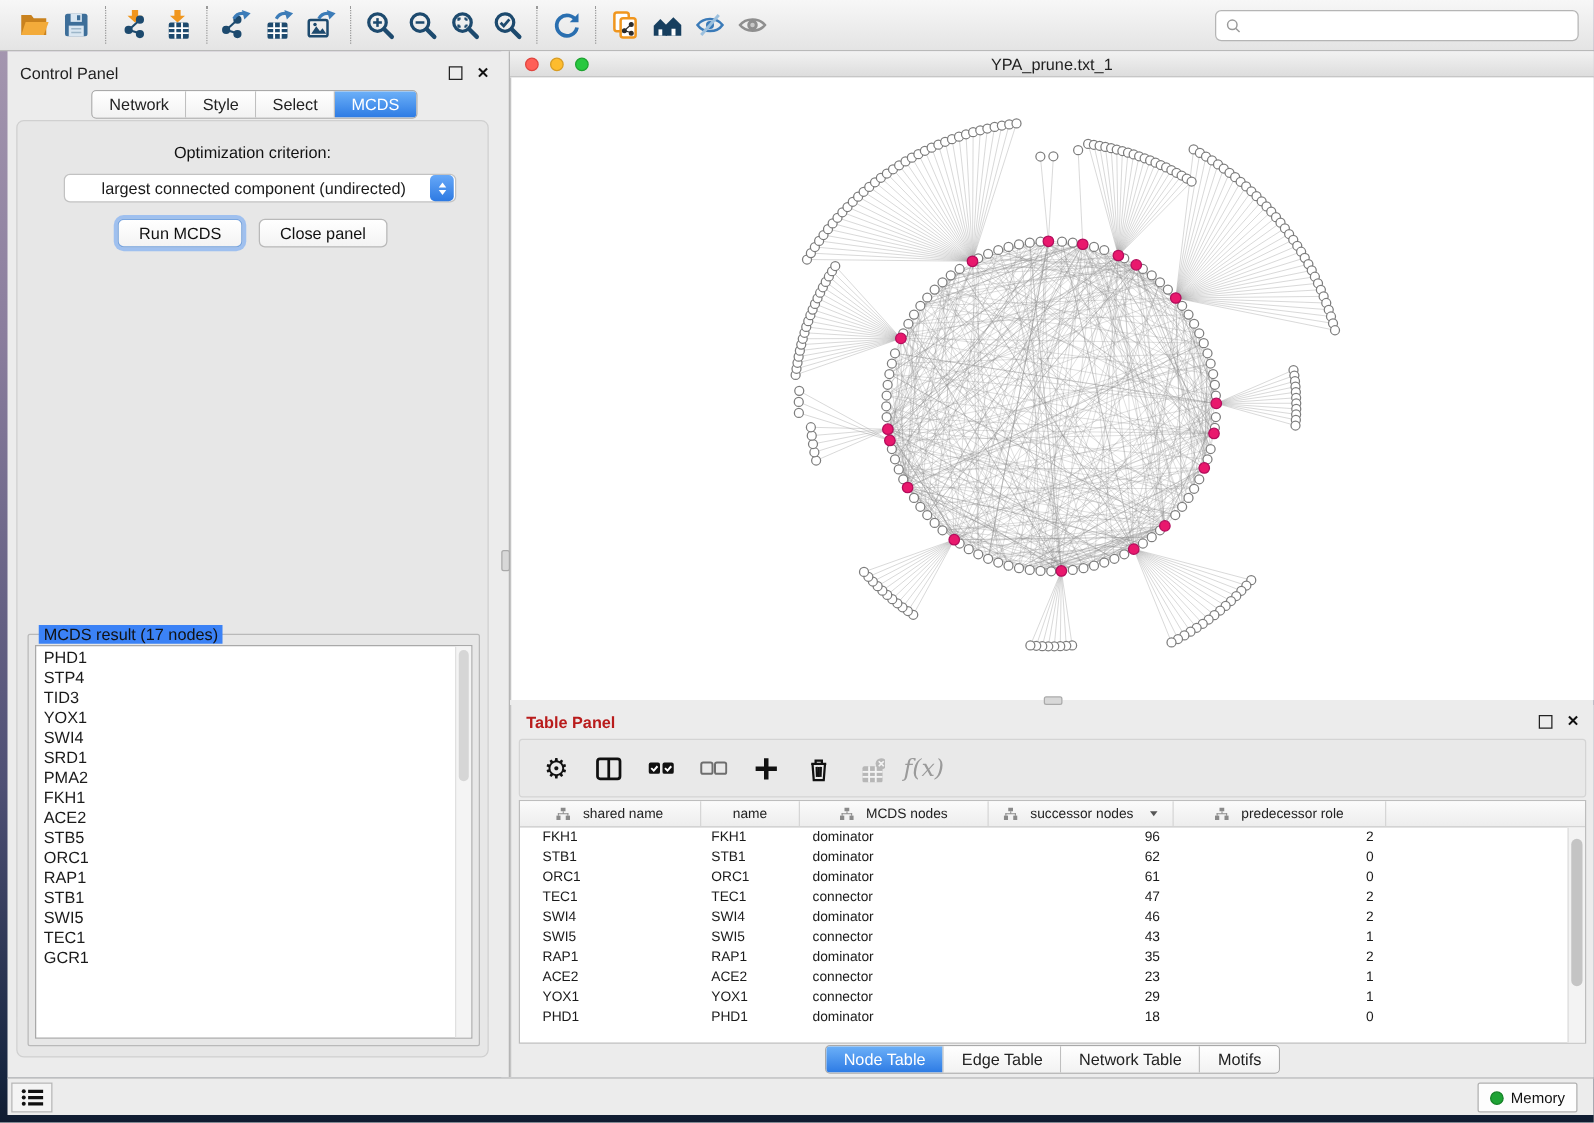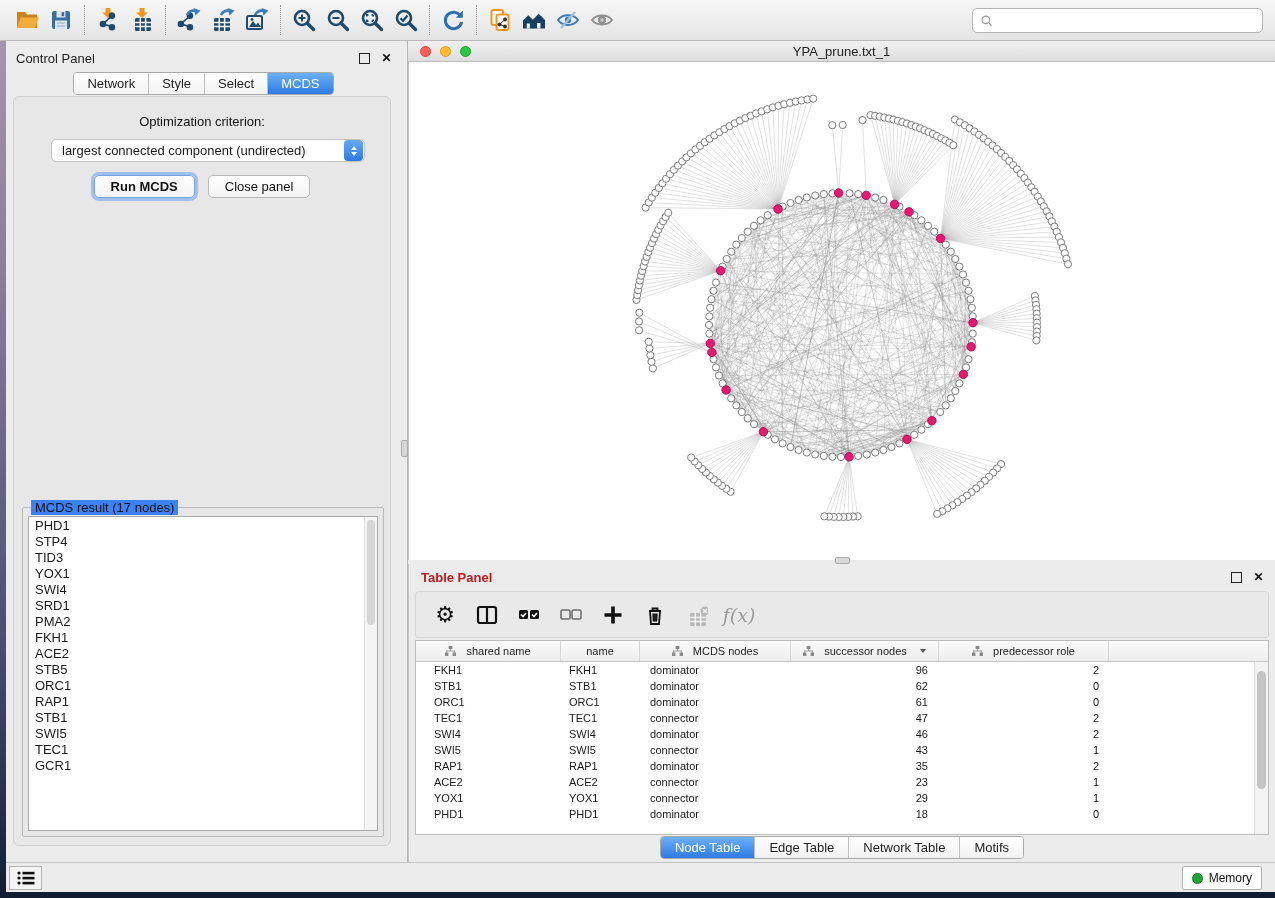--- a/index.html
+++ b/index.html
@@ -36,30 +36,30 @@
   .tabgroup{display:flex;border:1px solid #a9a9a9;border-radius:4px;overflow:hidden;background:#fff;}
   .tab{min-width:52px;padding:3px 13px;font-size:13px;text-align:center;background:linear-gradient(#ffffff,#f2f2f2);
     border-right:1px solid #bfbfbf;color:#222;}
   .tab:last-child{border-right:none;}
   .tab.active{background:linear-gradient(#6cb0f8,#2d7be4);color:#fff;}
   .cp-inner{position:absolute;left:7px;top:55px;width:378px;height:750px;background:#e7e7e7;
     border:1px solid #d0d0d0;border-radius:6px;}
   .opt-label{margin-top:17px;text-align:center;font-size:13px;color:#111;}
   .select{position:absolute;left:37px;top:42px;width:314px;height:23px;background:#fff;border:1px solid #c2c2c2;
     border-radius:5px;display:flex;align-items:center;font-size:13px;}
-  .select-text{flex:1;padding-left:10px;white-space:nowrap;overflow:hidden;}
+  .select-text{flex:1;padding-left:10px;white-space:nowrap;overflow:hidden;text-align:center;}
   .stepper{width:19px;height:21px;margin-right:1px;border-radius:4px;background:linear-gradient(#66a8f8,#2e7ae2);
     display:flex;flex-direction:column;align-items:center;justify-content:center;gap:2px;}
   .stepper i{display:block;width:0;height:0;border-left:3.5px solid transparent;border-right:3.5px solid transparent;}
   .stepper .up{border-bottom:4px solid #fff;}
   .stepper .dn{border-top:4px solid #fff;}
   .btnrow{position:absolute;left:0;top:78px;width:100%;display:flex;justify-content:center;gap:13px;}
   .btn{height:23px;padding:0 16px;background:linear-gradient(#ffffff,#f3f3f3);border:1px solid #b9b9b9;
     border-radius:5px;font-size:13px;color:#111;display:flex;align-items:center;}
-  .btn.focusring{box-shadow:0 0 0 3px rgba(100,160,245,.55);border-color:#7aa6e0;font-weight:bold;}
+  .btn.focusring{box-shadow:0 0 0 3px rgba(100,160,245,.55);border-color:#7aa6e0;}
   .groupbox{position:absolute;left:8px;top:410px;width:362px;height:330px;border:1px solid #b9b9b9;
     border-radius:2px;}
   .legend{position:absolute;left:8px;top:-8px;background:#3b82f6;padding:0 4px;font-size:13px;color:#111;}
   .listbox{position:absolute;left:5px;top:8px;right:5px;bottom:5px;background:#fff;border:1px solid #a9a9a9;
     overflow:hidden;}
   .list-items{position:absolute;left:0;top:1px;right:14px;bottom:0;font-size:13px;}
   .list-item{height:16px;line-height:16px;padding-left:6px;}
   .listscroll{position:absolute;right:0;top:0;bottom:0;width:13px;background:#f4f4f4;border-left:1px solid #e0e0e0;}
   .listscroll .thumb{position:absolute;left:2px;right:2px;top:3px;height:105px;background:#d6d6d6;border-radius:5px;}
   

